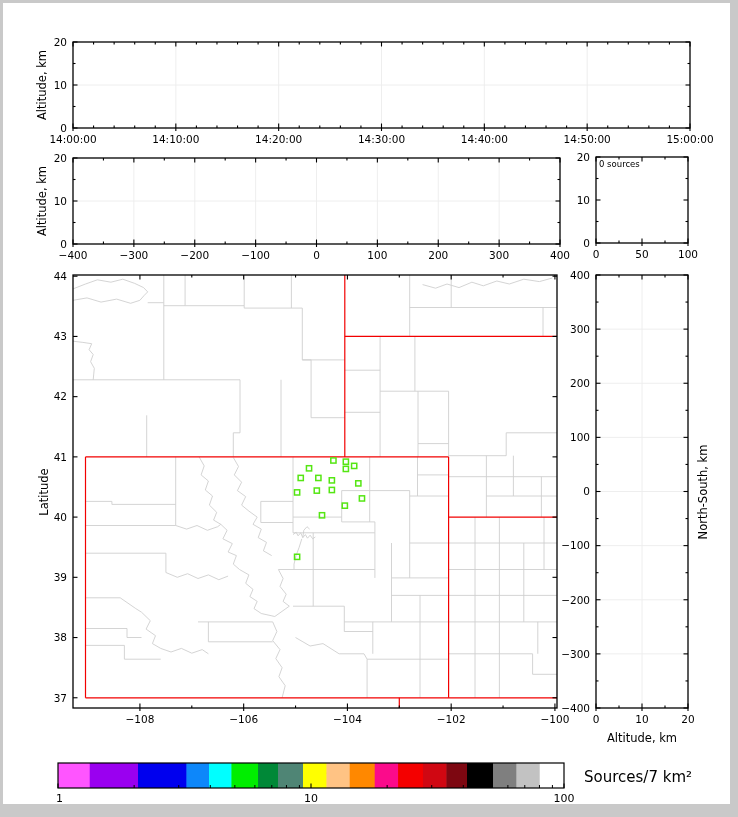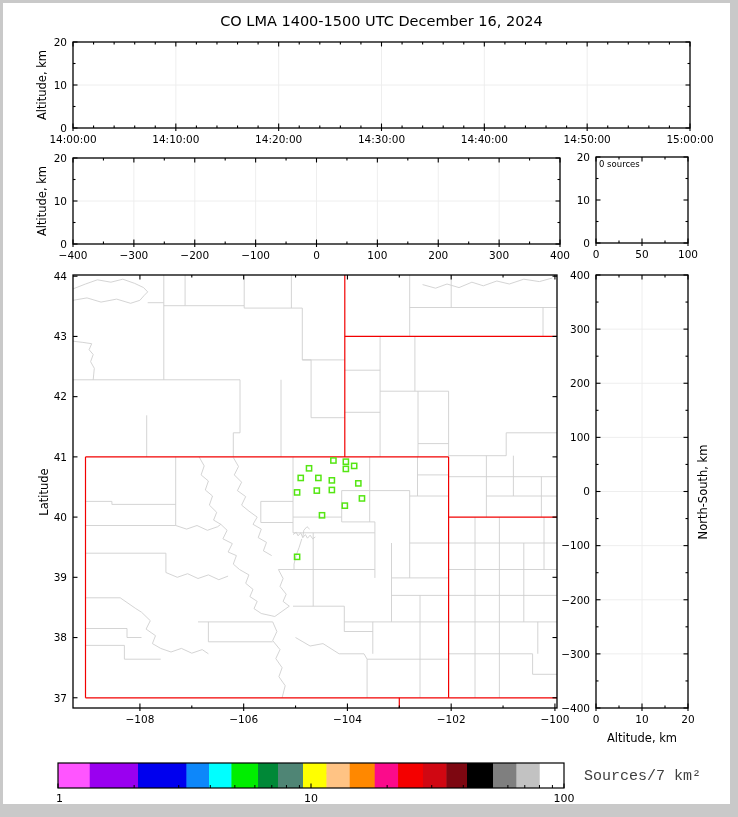--- a/index.html
+++ b/index.html
@@ -3,29 +3,28 @@
 <meta charset="utf-8">
 <style>
   html,body{margin:0;padding:0;}
   body{background:#e8e8e8;font-family:"DejaVu Sans","Liberation Sans",sans-serif;}
   #app{position:relative;width:738px;height:817px;background:#c9c9c9;overflow:hidden;}
   #figure{position:absolute;left:3px;top:3px;width:727px;height:801px;background:#ffffff;}
   .abs{position:absolute;}
   .title{font-size:14.5px;color:#000;text-align:center;white-space:nowrap;}
   .axlabel{font-size:11.5px;color:#000;text-align:center;white-space:nowrap;height:16px;line-height:16px;}
   .rot{transform:rotate(-90deg);}
-  .cbtitle{font-size:15px;color:#404040;white-space:nowrap;font-family:Liberation Mono, monospace;}
+  .cbtitle{font-size:15px;color:#000000;white-space:nowrap;}
   svg{position:absolute;overflow:visible;}
 </style>
 </head>
 <body>
 
 <div id="app">
   <div id="figure"></div>
-  <div class="abs title" style="left:73px;top:13px;width:617px;">CO LMA 1400-1500 UTC December 16, 2024</div>
   <div id="panels"></div>
   <div class="abs cbtitle" style="left:584px;top:768px;">Sources/7 km²</div>
 <svg width="697" height="116" style="left:73px;top:42px;">
       <rect x="0" y="0" width="617" height="86" fill="#ffffff"></rect>
       <line x1="102.83333333333333" y1="0" x2="102.83333333333333" y2="86" stroke="#ececec" stroke-width="0.9"></line>
       <line x1="205.66666666666666" y1="0" x2="205.66666666666666" y2="86" stroke="#ececec" stroke-width="0.9"></line>
       <line x1="308.5" y1="0" x2="308.5" y2="86" stroke="#ececec" stroke-width="0.9"></line>
       <line x1="411.3333333333333" y1="0" x2="411.3333333333333" y2="86" stroke="#ececec" stroke-width="0.9"></line>
       <line x1="514.1666666666667" y1="0" x2="514.1666666666667" y2="86" stroke="#ececec" stroke-width="0.9"></line>
       <line x1="0" y1="43" x2="617" y2="43" stroke="#ececec" stroke-width="0.9"></line>

